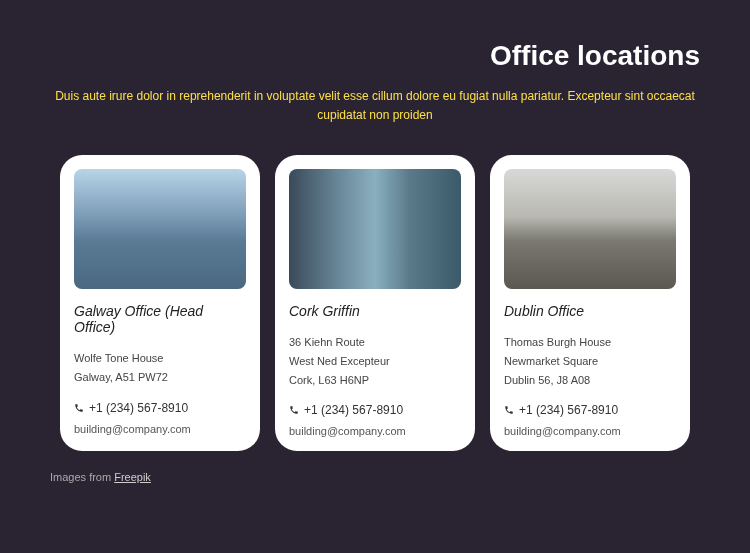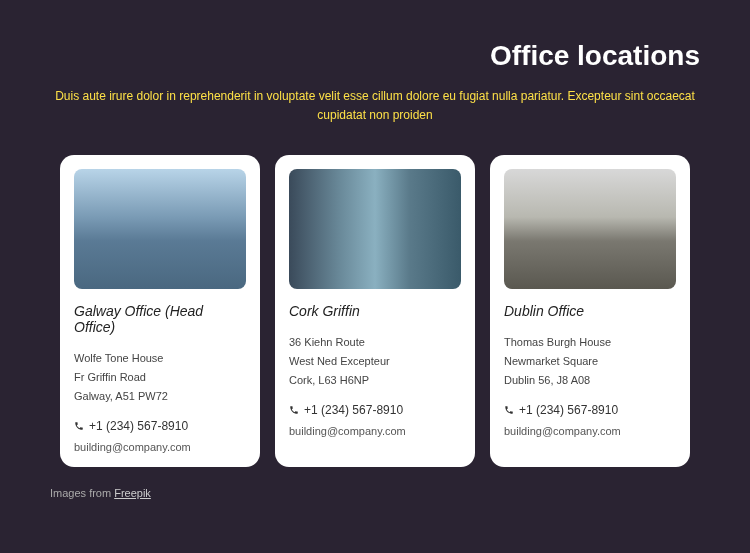--- a/index.html
+++ b/index.html
@@ -1,20 +1,20 @@
 <!DOCTYPE html>
 <html><head>
 <meta charset="utf-8">
 <style>
 *{margin:0;padding:0;box-sizing:border-box}
 body{background:#2a2332;font-family:Arial,sans-serif;width:750px;height:553px;color:#fff;padding:40px 50px 20px}
 .title{text-align:right;font-size:28px;font-weight:bold;margin-bottom:15px}
 .subtitle{text-align:center;font-size:12px;line-height:1.6;color:#fde047;margin-bottom:30px}
 .cards{display:flex;gap:15px;justify-content:center}
-.card{background:#fff;color:#333;border-radius:14px;padding:14px;width:200px}
+.card{background:#fff;color:#333;border-radius:22px;padding:14px;width:200px}
 .card-img{width:100%;height:120px;border-radius:8px;margin-bottom:14px;background:#888}
 .img1{background:linear-gradient(180deg,#b8d4e8 0%,#7a9bb5 40%,#5a7a95 60%,#4a6880 100%)}
 .img2{background:linear-gradient(90deg,#3a4a5a 0%,#6a8a9a 30%,#8ab0c0 50%,#5a7a8a 70%,#3a5a6a 100%)}
 .img3{background:linear-gradient(180deg,#d8d8d8 0%,#b8b8b0 40%,#7a7870 60%,#5a5850 100%)}
 .card-title{font-style:italic;font-size:14px;margin-bottom:14px;color:#222}
 .card-addr{font-size:11px;line-height:1.7;color:#444;margin-bottom:14px}
 .phone{font-size:12px;color:#333;margin-bottom:8px;display:flex;align-items:center;gap:5px}
 .phone-icon{width:10px;height:10px;display:inline-block}
 .email{font-size:11px;color:#555}
 .footer{text-align:left;font-size:11px;color:#aaa;margin-top:20px}
@@ -25,21 +25,20 @@
 
 <h1 class="title">Office locations</h1>
 <p class="subtitle">Duis aute irure dolor in reprehenderit in voluptate velit esse cillum dolore eu fugiat nulla pariatur. Excepteur sint occaecat cupidatat non proiden</p>
 
 <div class="cards">
   <div class="card">
     <div class="card-img img1"></div>
     <div class="card-title">Galway Office (Head Office)</div>
     <div class="card-addr">
       <div>Wolfe Tone House</div>
-      <div>Fr Griffin Road</div>
       <div>Galway, A51 PW72</div>
     </div>
     <div class="phone">
       <svg class="phone-icon" viewBox="0 0 24 24" fill="#333">
           <path d="M6.62 10.79c1.44 2.83 3.76 5.14 6.59 6.59l2.2-2.2c.27-.27.67-.36 1.02-.24 1.12.37 2.33.57 3.57.57.55 0 1 .45 1 1V20c0 .55-.45 1-1 1-9.39 0-17-7.61-17-17 0-.55.45-1 1-1h3.5c.55 0 1 .45 1 1 0 1.25.2 2.45.57 3.57.11.35.03.74-.25 1.02l-2.2 2.2z"></path>
         </svg>
       <span>+1 (234) 567-8910</span>
     </div>
     <div class="email">building@company.com</div>
   </div>

